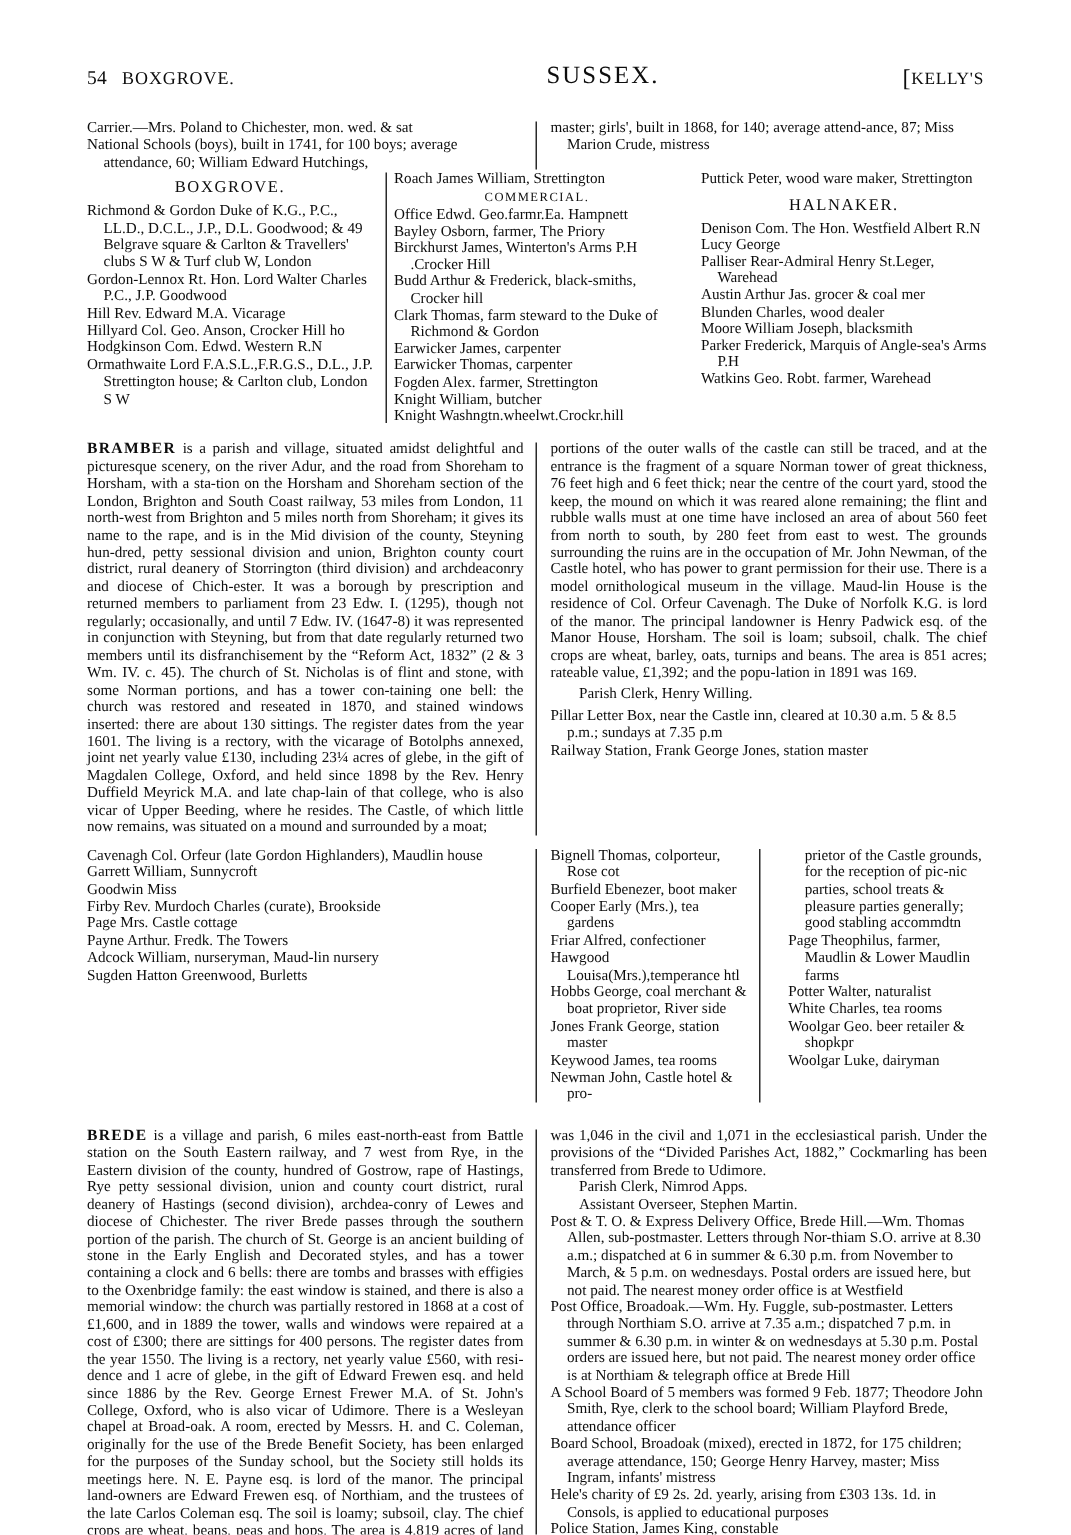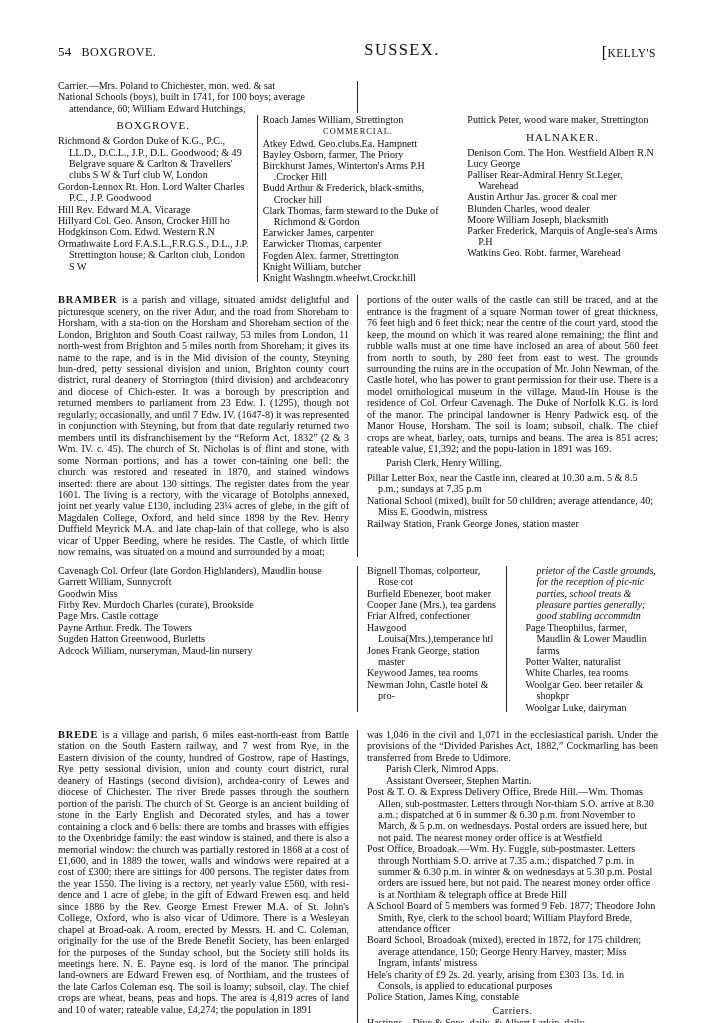--- a/index.html
+++ b/index.html
@@ -168,20 +168,25 @@
     </div>
   </div>
 
   <div class="cols2">
     <div class="col">
       <ul class="dirlist">
         <li>Carrier.—Mrs. Poland to Chichester, mon. wed. &amp; sat</li>
         <li>National Schools (boys), built in 1741, for 100 boys; average attendance, 60; William Edward Hutchings,</li>
       </ul>
     </div>
+    <div class="col">
+      <ul class="dirlist">
+        <li>master; girls', built in 1868, for 140; average attend-ance, 87; Miss Marion Crude, mistress</li>
+      </ul>
+    </div>
   </div>
 
   <div class="cols2" style="grid-template-columns: 1fr 1fr 1fr; column-gap:14px;">
 
     <div class="col">
       <div class="sect-head">BOXGROVE.</div>
       <ul class="dirlist">
         <li>Richmond &amp; Gordon Duke of K.G., P.C., LL.D., D.C.L., J.P., D.L. Goodwood; &amp; 49 Belgrave square &amp; Carlton &amp; Travellers' clubs S W &amp; Turf club W, London</li>
         <li>Gordon-Lennox Rt. Hon. Lord Walter Charles P.C., J.P. Goodwood</li>
         <li>Hill Rev. Edward M.A. Vicarage</li>
@@ -190,21 +195,21 @@
         <li>Ormathwaite Lord F.A.S.L.,F.R.G.S., D.L., J.P. Strettington house; &amp; Carlton club, London S W</li>
       </ul>
     </div>
 
     <div class="col">
       <ul class="dirlist">
         <li>Roach James William, Strettington</li>
       </ul>
       <div class="sub-head">COMMERCIAL.</div>
       <ul class="dirlist tight">
-        <li>Atkey Edwd. Geo.clubs.Ea. Hampnett</li>
+        <li>Office Edwd. Geo.farmr.Ea. Hampnett</li>
         <li>Bayley Osborn, farmer, The Priory</li>
         <li>Birckhurst James, Winterton's Arms P.H .Crocker Hill</li>
         <li>Budd Arthur &amp; Frederick, black-smiths, Crocker hill</li>
         <li>Clark Thomas, farm steward to the Duke of Richmond &amp; Gordon</li>
         <li>Earwicker James, carpenter</li>
         <li>Earwicker Thomas, carpenter</li>
         <li>Fogden Alex. farmer, Strettington</li>
         <li>Knight William, butcher</li>
         <li>Knight Washngtn.wheelwt.Crockr.hill</li>
       </ul>
@@ -238,58 +243,58 @@
       <p class="para">portions of the outer walls of the castle can still be traced, and at the entrance is the fragment of a square Norman tower of great thickness, 76 feet high and 6 feet thick; near the centre of the court yard, stood the keep, the mound on which it was reared alone remaining; the flint and rubble walls must at one time have inclosed an area of about 560 feet from north to south, by 280 feet from east to west. The grounds surrounding the ruins are in the occupation of Mr. John Newman, of the Castle hotel, who has power to grant permission for their use. There is a model ornithological museum in the village. Maud-lin House is the residence of Col. Orfeur Cavenagh. The Duke of Norfolk K.G. is lord of the manor. The principal landowner is Henry Padwick esq. of the Manor House, Horsham. The soil is loam; subsoil, chalk. The chief crops are wheat, barley, oats, turnips and beans. The area is 851 acres; rateable value, £1,392; and the popu-lation in 1891 was 169.</p>
 
       <ul class="dirlist" style="margin-top:2px;">
         <li style="text-indent:8px;padding-left:11px;">Parish Clerk, Henry Willing.</li>
       </ul>
 
       <div style="height:4px"></div>
 
       <ul class="dirlist">
         <li>Pillar Letter Box, near the Castle inn, cleared at 10.30 a.m. 5 &amp; 8.5 p.m.; sundays at 7.35 p.m</li>
-        <li>National School (mixed), built for 50 children; average attendance, 40; Miss E. Goodwin, mistress</li>
         <li>Railway Station, Frank George Jones, station master</li>
       </ul>
     </div>
   </div>
 
   <div class="spacer-sm"></div>
 
   <div class="cols2">
     <div class="col">
       <ul class="dirlist">
         <li>Cavenagh Col. Orfeur (late Gordon Highlanders), Maudlin house</li>
         <li>Garrett William, Sunnycroft</li>
         <li>Goodwin Miss</li>
         <li>Firby Rev. Murdoch Charles (curate), Brookside</li>
         <li>Page Mrs. Castle cottage</li>
         <li>Payne Arthur. Fredk. The Towers</li>
+        <li>Adcock William, nurseryman, Maud-lin nursery</li>
         <li>Sugden Hatton Greenwood, Burletts</li>
-        <li>Adcock William, nurseryman, Maud-lin nursery</li>
       </ul>
     </div>
     <div class="col">
       <div class="cols2 inner">
         <div class="col">
           <ul class="dirlist">
             <li>Bignell Thomas, colporteur, Rose cot</li>
             <li>Burfield Ebenezer, boot maker</li>
-            <li>Cooper Jane (Mrs.), tea gardens</li>
+            <li>Cooper Early (Mrs.), tea gardens</li>
             <li>Friar Alfred, confectioner</li>
             <li>Hawgood Louisa(Mrs.),temperance htl</li>
+            <li>Hobbs George, coal merchant &amp; boat proprietor, River side</li>
             <li>Jones Frank George, station master</li>
             <li>Keywood James, tea rooms</li>
             <li>Newman John, Castle hotel &amp; pro-</li>
           </ul>
         </div>
         <div class="col">
           <ul class="dirlist">
-            <li style="text-indent:0;padding-left:11px;font-style:italic;">prietor of the Castle grounds, for the reception of pic-nic parties, school treats &amp; pleasure parties generally; good stabling accommdtn</li>
+            <li style="text-indent:0;padding-left:11px;">prietor of the Castle grounds, for the reception of pic-nic parties, school treats &amp; pleasure parties generally; good stabling accommdtn</li>
             <li>Page Theophilus, farmer, Maudlin &amp; Lower Maudlin farms</li>
             <li>Potter Walter, naturalist</li>
             <li>White Charles, tea rooms</li>
             <li>Woolgar Geo. beer retailer &amp; shopkpr</li>
             <li>Woolgar Luke, dairyman</li>
           </ul>
         </div>
       </div>
     </div>
   </div>

